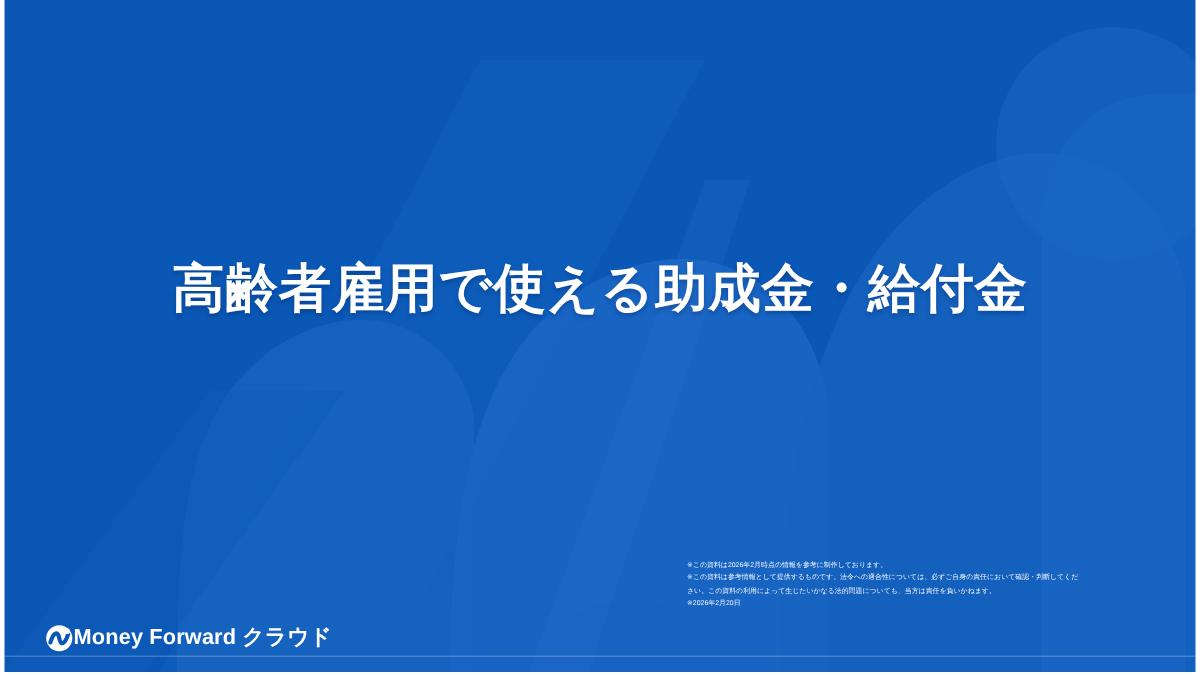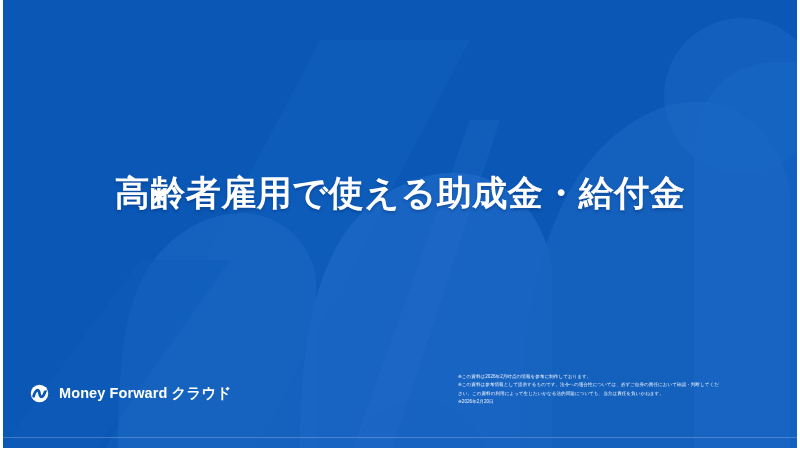--- a/index.html
+++ b/index.html
@@ -87,25 +87,25 @@
     line-height: 1.85;
     letter-spacing: 0.02px;
     opacity: 0.95;
   }
   .disclaimer p { margin: 0; }
 
   
   .logo {
     position: absolute;
     left: 30px;
-    top: 384px;
+    top: 416px;
     z-index: 25;
     display: flex;
     align-items: center;
-    gap: 10px;
+    gap: 0;
   }
   .logo-mark {
     width: 19px;
     height: 19px;
     flex: 0 0 auto;
     display: block;
   }
   .logo-text {
     color: #ffffff;
     font-size: 14.5px;

